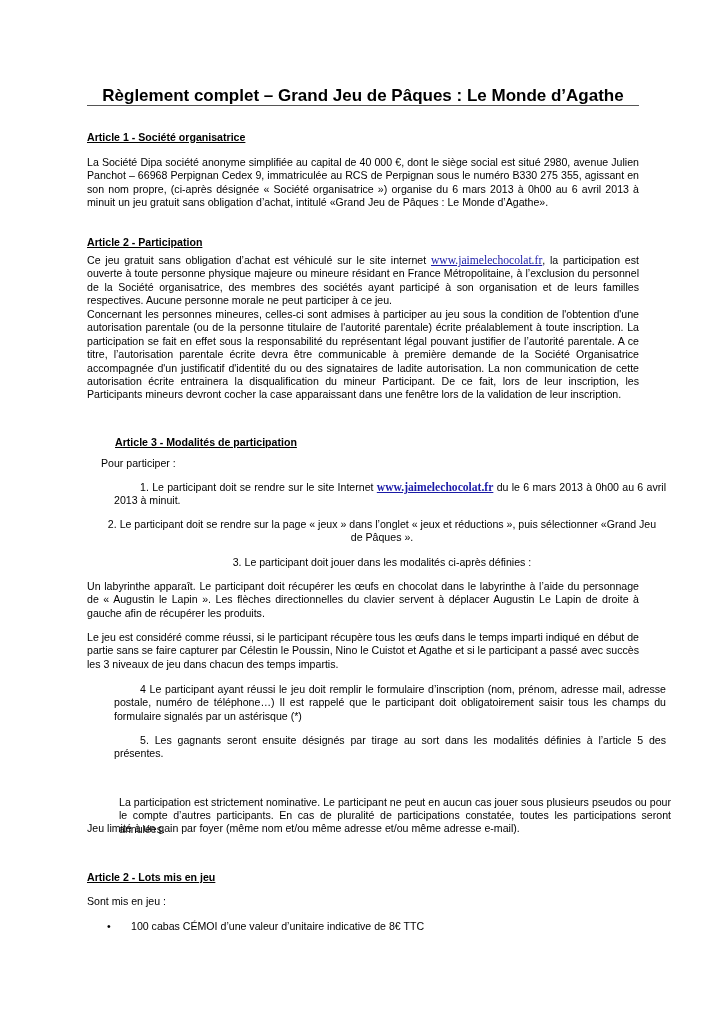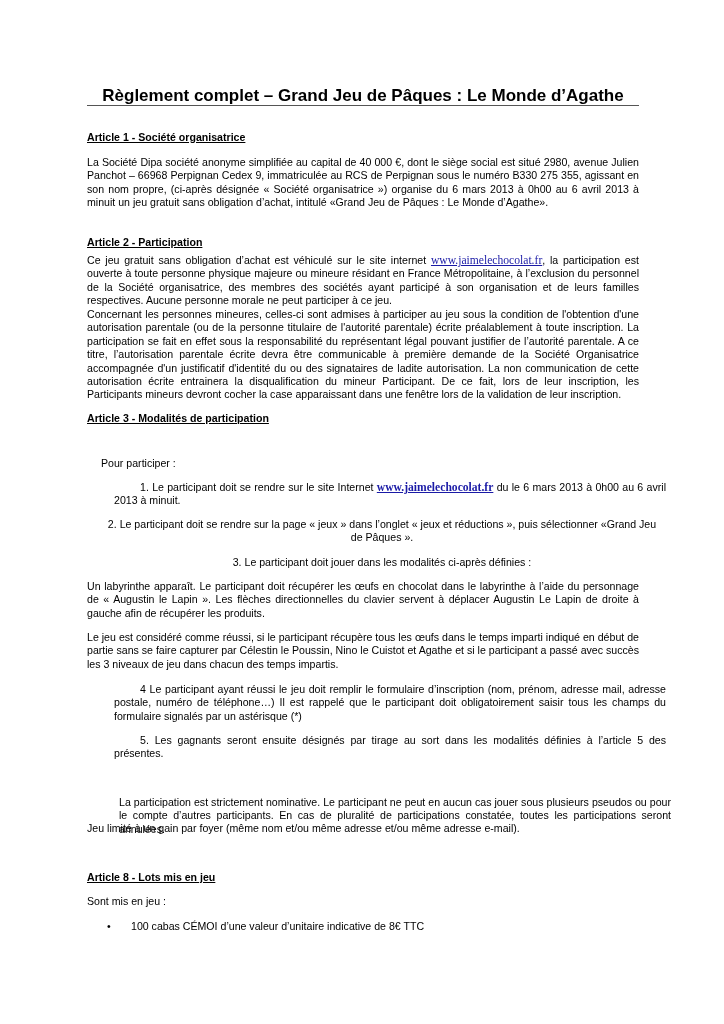--- a/index.html
+++ b/index.html
@@ -22,32 +22,32 @@
 <div class="title">Règlement complet – Grand Jeu de Pâques : Le Monde d’Agathe</div>
 <div class="title-rule"></div>
 
 <div class="block heading" style="top:131px;">Article 1 - Société organisatrice</div>
 <div class="block" style="top:156px;">La Société Dipa société anonyme simplifiée au capital de 40 000 €, dont le siège social est situé 2980, avenue Julien Panchot – 66968 Perpignan Cedex 9, immatriculée au RCS de Perpignan sous le numéro  B330 275 355, agissant en son nom propre, (ci-après désignée « Société organisatrice ») organise du 6 mars 2013 à 0h00 au 6 avril 2013 à minuit un jeu gratuit sans obligation d’achat, intitulé «Grand Jeu de Pâques : Le Monde d’Agathe».</div>
 
 <div class="block heading" style="top:236px;">Article 2 - Participation</div>
 <div class="block" style="top:254px;"><span>Ce jeu gratuit sans obligation d’achat est véhiculé sur le site internet </span><span class="link-serif">www.jaimelechocolat.fr</span><span>, la participation est ouverte à toute personne physique majeure ou mineure résidant en France Métropolitaine, à l’exclusion du personnel de la Société organisatrice, des membres des sociétés ayant participé à son organisation et de leurs familles respectives. Aucune personne morale ne peut participer à ce jeu.</span></div>
 <div class="block" style="top:308px;">Concernant les personnes mineures, celles-ci sont admises à participer au jeu sous la condition de l'obtention d'une autorisation parentale (ou de la personne titulaire de l'autorité parentale) écrite préalablement à toute inscription. La participation se fait en effet sous la responsabilité du représentant légal pouvant justifier de l’autorité parentale. A ce titre, l’autorisation parentale écrite devra être communicable à première demande de la Société Organisatrice accompagnée d'un justificatif d'identité du ou des signataires de ladite autorisation. La non communication de cette autorisation écrite entrainera la disqualification du mineur Participant. De ce fait, lors de leur inscription, les Participants mineurs devront cocher la case apparaissant dans une fenêtre lors de la validation de leur inscription.</div>
 
-<div class="block heading" style="top:412px;">Article 3 - Modalités de participation</div>
+<div class="block heading" style="top:436px;margin-left:28px;">Article 3 - Modalités de participation</div>
 <div class="block left" style="top:457px;margin-left:14px;">Pour participer :</div>
 <div class="block indent" style="top:481px;"><span>1.   Le participant doit se rendre sur le site Internet </span><span class="link-bold">www.jaimelechocolat.fr</span><span> du le 6 mars 2013 à 0h00 au 6 avril 2013 à minuit.</span></div>
 <div class="block inset" style="top:518px;">2.  Le participant doit se rendre sur la page « jeux » dans l’onglet « jeux et réductions », puis sélectionner «Grand Jeu de Pâques ».</div>
 <div class="block inset" style="top:556px;">3.   Le participant doit jouer dans les modalités ci-après définies :</div>
 <div class="block" style="top:580px;">Un labyrinthe apparaît. Le participant doit récupérer les œufs en chocolat dans le labyrinthe à l’aide du personnage de « Augustin le Lapin ». Les flèches directionnelles du clavier servent à déplacer Augustin Le Lapin de droite à gauche afin de récupérer les produits.</div>
 <div class="block" style="top:631px;">Le jeu est considéré comme réussi, si le participant récupère tous les œufs dans le temps imparti indiqué en début de partie sans se faire  capturer par Célestin le Poussin, Nino le Cuistot et Agathe et si le participant a passé avec succès les 3 niveaux de jeu dans chacun des temps impartis.</div>
 <div class="block indent" style="top:683px;">4 Le participant ayant réussi le jeu doit remplir le formulaire d’inscription (nom, prénom, adresse mail, adresse postale, numéro de téléphone…) Il est rappelé que le participant doit obligatoirement saisir tous les champs du formulaire signalés par un astérisque (*)</div>
 <div class="block indent" style="top:734px;">5. Les gagnants  seront  ensuite désignés par tirage au sort dans les modalités définies à l’article 5 des présentes.</div>
 <div class="block" style="top:796px;margin-left:32px;">La participation est strictement nominative. Le participant ne peut en aucun cas jouer sous plusieurs pseudos ou pour le compte d’autres participants. En cas de pluralité de participations constatée, toutes les participations seront annulées.</div>
 <div class="block left" style="top:822px;">Jeu limité à un gain par foyer (même nom et/ou même adresse et/ou même adresse e-mail).</div>
 
-<div class="block heading" style="top:871px;">Article 8 -  Lots mis en jeu</div>
+<div class="block heading" style="top:871px;">Article 2 -  Lots mis en jeu</div>
 <div class="block left" style="top:895px;">Sont mis en jeu :</div>
 <div class="block left" style="top:920px;">
   <div class="bullet-row">
     <span class="bullet">•</span>
     <span style="padding-left:0px;">100 cabas CÉMOI d’une valeur d’unitaire indicative de 8€ TTC</span>
   </div>
 </div>
 
 </body></html>

